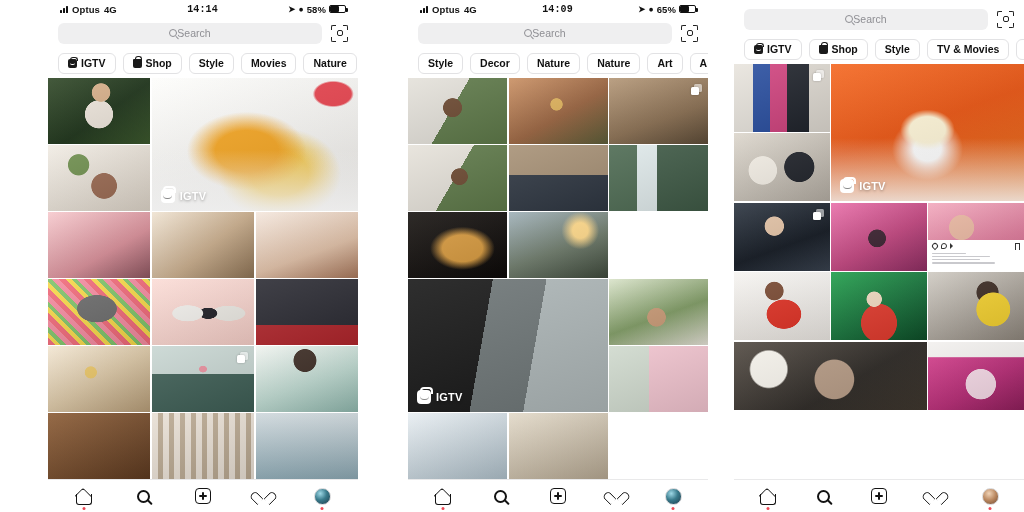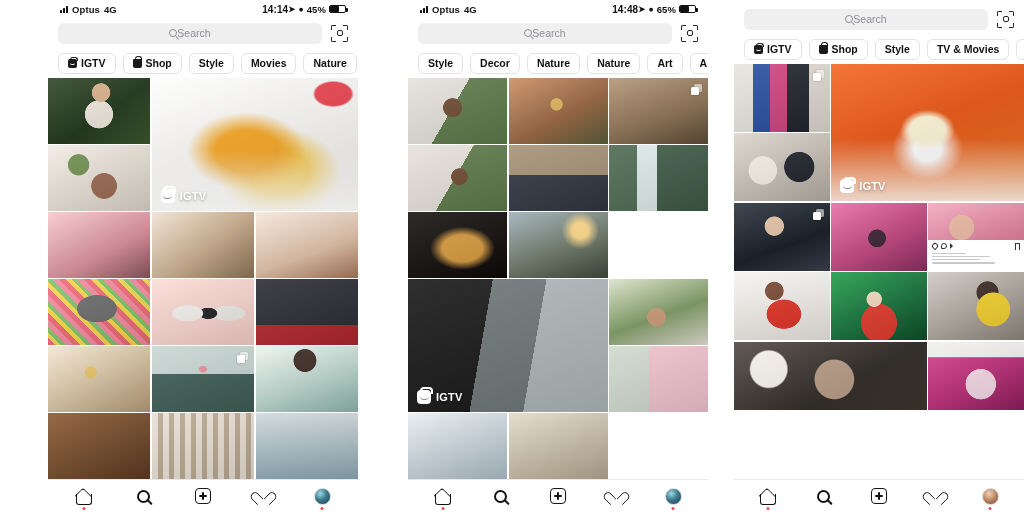--- a/index.html
+++ b/index.html
@@ -38,21 +38,21 @@
 
   
   .statusbar {
     height: 18px; flex: 0 0 18px;
     display: flex; align-items: center;
     padding: 0 12px;
     font-size: 9.5px; font-weight: bold; color: #111;
     letter-spacing: .1px;
   }
   .sb-left { display: flex; align-items: center; gap: 4px; }
-  .sb-center { flex: 1; text-align: right; font-size: 10px; font-weight: bold; }
+  .sb-center { flex: 1; text-align: center; font-size: 10px; font-weight: bold; font-family: Liberation Mono, monospace; }
   .sb-right { display: flex; align-items: center; gap: 3px; }
   .signal { display: inline-flex; align-items: flex-end; gap: 1px; height: 8px; }
   .signal i { display: block; width: 2px; background: #111; border-radius: .5px; }
   .signal i:nth-child(1){ height: 3px; }
   .signal i:nth-child(2){ height: 5px; }
   .signal i:nth-child(3){ height: 7px; }
   .battery {
     width: 17px; height: 8px; border: 1px solid #111; border-radius: 2px;
     position: relative; display: inline-block;
   }
@@ -312,21 +312,21 @@
               <i></i>
               <i></i>
             </span>
           <span>Optus</span>
           <span>4G</span>
         </div>
         <div class="sb-center">14:14</div>
         <div class="sb-right">
           <span class="sb-ico">➤</span>
           <span class="sb-ico">●</span>
-          <span>45%</span>
+          <span>58%</span>
           <span class="battery">
               <i style="--lvl:58%"></i>
             </span>
         </div>
       </div>
 
       <div class="searchrow">
         <div class="searchbox">
           <span class="mag"></span>
           <span>Search</span>
@@ -470,21 +470,21 @@
       <div class="statusbar">
         <div class="sb-left">
           <span class="signal">
               <i></i>
               <i></i>
               <i></i>
             </span>
           <span>Optus</span>
           <span>4G</span>
         </div>
-        <div class="sb-center">14:48</div>
+        <div class="sb-center">14:09</div>
         <div class="sb-right">
           <span class="sb-ico">➤</span>
           <span class="sb-ico">●</span>
           <span>65%</span>
           <span class="battery">
               <i style="--lvl:60%"></i>
             </span>
         </div>
       </div>
 

